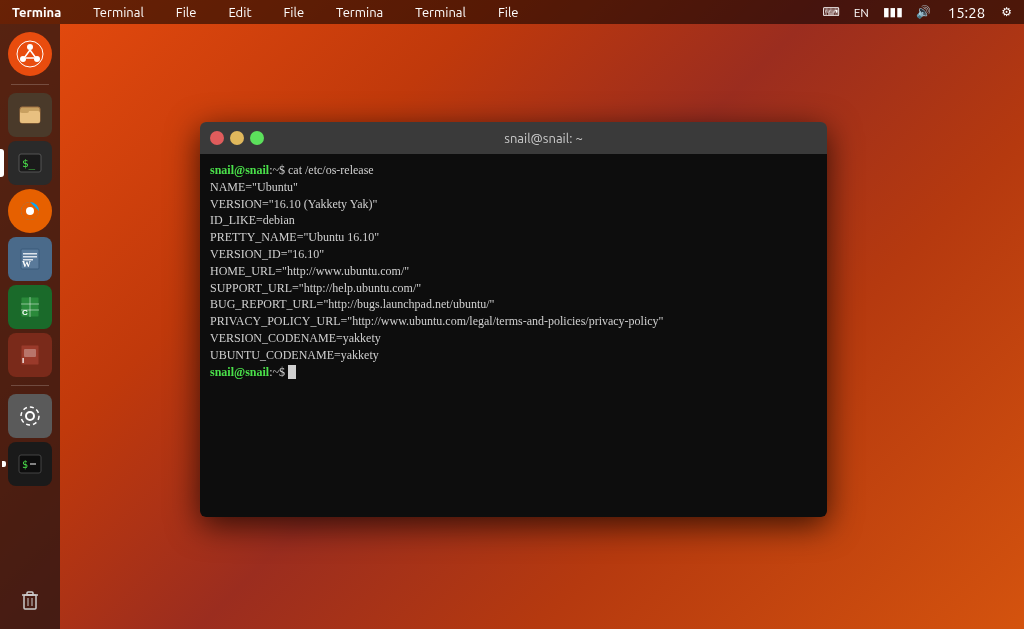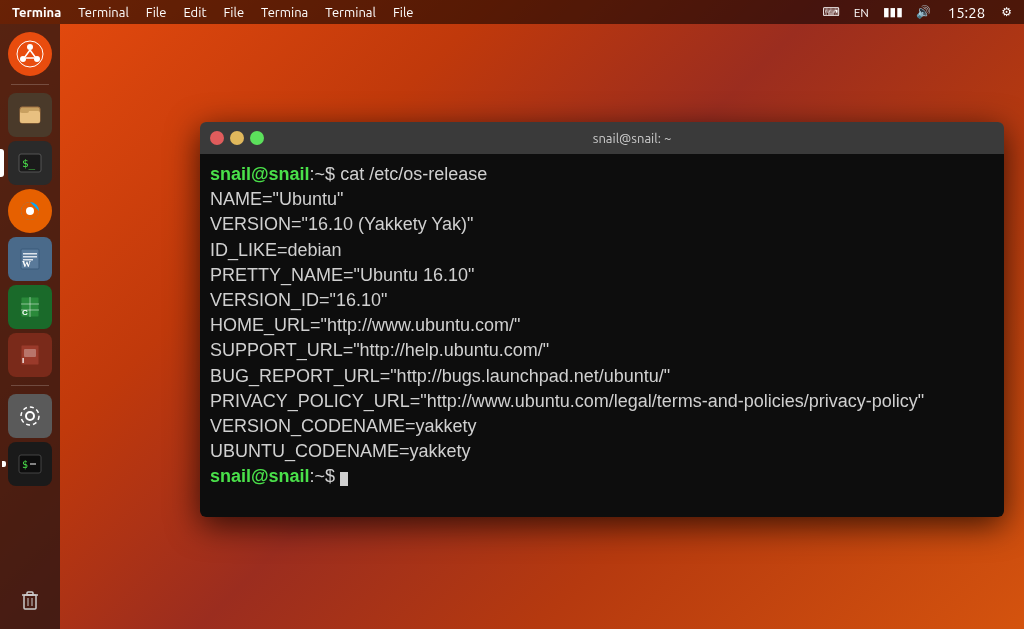--- a/index.html
+++ b/index.html
@@ -29,21 +29,21 @@
       background: rgba(0,0,0,0.55);
       display: flex;
       align-items: center;
       z-index: 100;
     }
 
     .top-bar-left {
       display: flex;
       align-items: center;
       padding-left: 4px;
-      gap: 1px;
+      gap: 16px;
     }
 
     .menu-item {
       color: #fff;
       font-size: 13px;
       padding: 0 8px;
       height: 24px;
       display: flex;
       align-items: center;
       cursor: pointer;
@@ -138,21 +138,21 @@
       height: 1px;
       background: rgba(255,255,255,0.2);
       margin: 4px 0;
     }
 
     
     .terminal-window {
       position: absolute;
       top: 122px;
       left: 200px;
-      width: 804px;
+      width: 627px;
       height: 395px;
       border-radius: 6px;
       overflow: hidden;
       box-shadow: 0 8px 32px rgba(0,0,0,0.7);
       z-index: 200;
     }
 
     .terminal-titlebar {
       height: 32px;
       background: #3a3a3a;
@@ -180,22 +180,22 @@
       flex: 1;
       text-align: center;
       color: #ccc;
       font-size: 13px;
     }
 
     .terminal-body {
       background: #0d0d0d;
       height: calc(100% - 32px);
       padding: 8px 10px;
-      font-family: Liberation Sans, sans-serif;
-      font-size: 18px;
+      font-family: Liberation Serif, serif;
+      font-size: 12px;
       line-height: 1.4;
       overflow-y: auto;
       color: #d0d0d0;
     }
 
     .prompt-green {
       color: #4ae04a;
       font-weight: bold;
     }
     .prompt-white {

